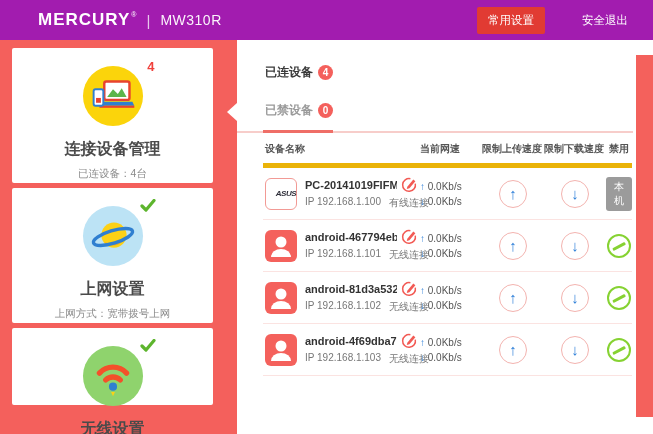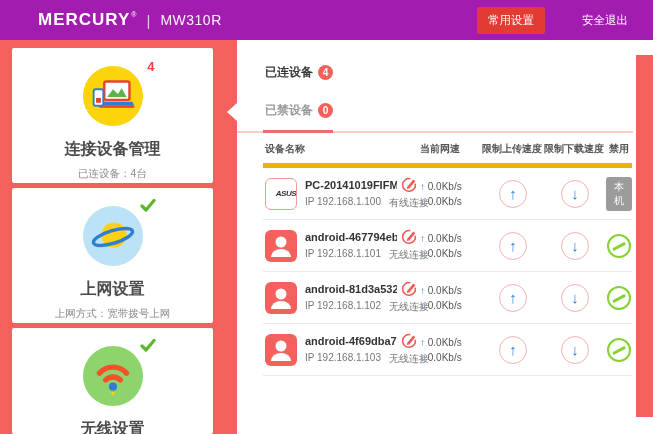--- a/index.html
+++ b/index.html
@@ -19,21 +19,21 @@
   .nav-item.active { background:#e13b33; }
 
   
   .page { display:flex; height:394px; position:relative; }
   .sidebar { width:237px; background:#f4605c; padding:8px 24px 0 12px; flex-shrink:0;}
   .content { flex:1; background:#fff; position:relative; padding:0 24px 0 26px;}
 
   
   .card { background:#fff; border-radius:2px; height:135px; margin-bottom:5px;
     display:flex; flex-direction:column; align-items:center; padding-top:17px; cursor:pointer;}
-  .card:last-child { height:106px; margin-bottom:0; }
+  .card:last-child { height:77px; margin-bottom:0; }
   .icon-wrap { position:relative; width:62px; height:62px; }
   .icon-wrap svg { display:block; }
   .card-badge { position:absolute; top:-6px; right:-11px; color:#f0413c;
     font-size:13px; font-weight:bold; }
   .card-check { position:absolute; top:-6px; right:-12px; }
   .card-title { font-size:16px; color:#4a4a4a; font-weight:bold; margin-top:12px; }
   .card-sub { font-size:10.5px; color:#8a8a8a; margin-top:7px; }
 
   
   .notch { position:absolute; left:227px; top:63px; width:0; height:0;

